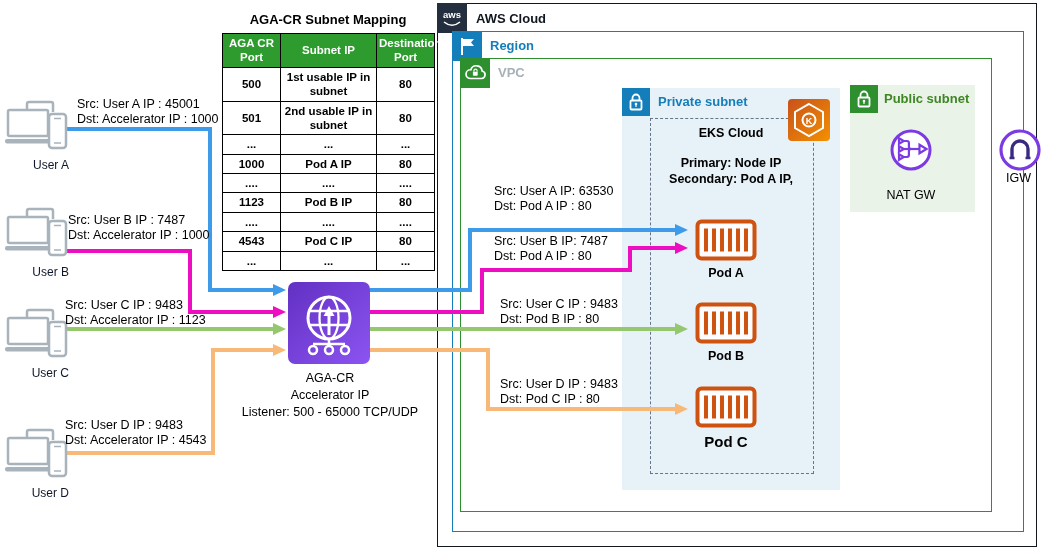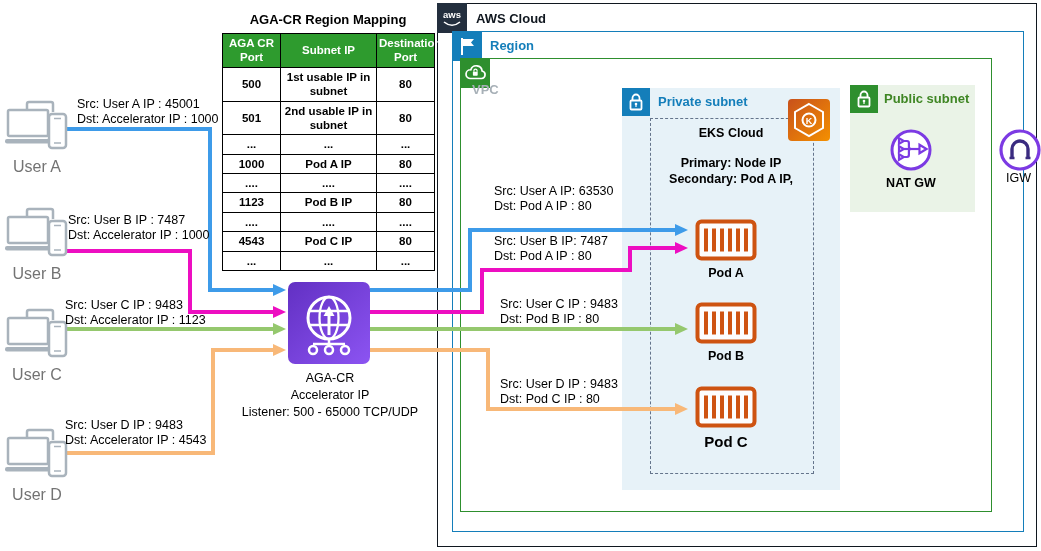--- a/index.html
+++ b/index.html
@@ -3,21 +3,21 @@
 <meta charset="utf-8">
 <style>
   html,body{margin:0;padding:0;background:#fff;}
   #canvas{
     position:relative;width:1041px;height:551px;background:#fff;overflow:hidden;
     font-family:"Liberation Sans",sans-serif;color:#000;
   }
   .abs{position:absolute;}
   .lbl{font-size:12.5px;line-height:15px;color:#000;white-space:nowrap;}
   .group-title{font-size:13px;font-weight:600;white-space:nowrap;}
-  .user-label{font-size:16px;color:#737373;text-align:center;margin-top:2px;}
+  .user-label{font-size:12px;color:#0f172a;text-align:right;margin-top:2px;}
   .center{text-align:center;}
   
   .cloud-box{border:1.6px solid #10171F;}
   .region-box{border:1.3px solid #147EBA;}
   .vpc-box{border:1.3px solid #2E8F2E;}
   .private-box{background:#E7F2F8;}
   .public-box{background:#EAF3E7;}
   .eks-box{border:1.6px dashed #64748B;}
   
   #map-table{border-collapse:collapse;table-layout:fixed;width:212px;}
@@ -82,21 +82,21 @@
   </div>
   <div class="abs group-title" style="left:490px;top:38px;color:#147EBA;">Region</div>
 
   <div class="abs" style="left:460px;top:58px;width:30px;height:30px;background:#2E8F2E;">
     <svg width="30" height="30" viewBox="0 0 30 30">
       <path d="M10,20.5 h11.5 a3.8,3.8 0 0 0 0.6,-7.5 a5.8,5.8 0 0 0 -11.3,-1.2 a4.3,4.3 0 0 0 -0.8,8.7 z" stroke="#fff" stroke-width="1.7" fill="none"></path>
       <rect x="12.9" y="13.8" width="4.8" height="4" rx="0.8" fill="#fff"></rect>
       <path d="M13.9,13.8 v-1.1 a1.6,1.6 0 0 1 3.2,0 v1.1" stroke="#fff" stroke-width="1.2" fill="none"></path>
     </svg>
   </div>
-  <div class="abs group-title" style="left:472px;top:65px;color:#A7B0B7;margin-top:17px;">VPC</div>
+  <div class="abs group-title" style="left:498px;top:65px;color:#A7B0B7;">VPC</div>
 
   <div class="abs" style="left:622px;top:88px;width:28px;height:28px;background:#147EBA;">
     <svg width="28" height="28" viewBox="0 0 28 28">
       <rect x="8.5" y="12.5" width="11" height="9" rx="1" stroke="#fff" stroke-width="1.8" fill="none"></rect>
       <path d="M10.5,12.5 V10 a3.5,3.5 0 0 1 7,0 v2.5" stroke="#fff" stroke-width="1.8" fill="none"></path>
       <circle cx="14" cy="16" r="1.3" fill="#fff"></circle>
         <line x1="14" y1="16" x2="14" y2="19" stroke="#fff" stroke-width="1.2"></line>
     </svg>
   </div>
   <div class="abs group-title" style="left:658px;top:94px;color:#147EBA;">Private subnet</div>
@@ -176,32 +176,32 @@
         <path d="M10,10.2 L14.8,13 L10,15.8 Z"></path>
         <path d="M10,18.2 L14.8,21 L10,23.8 Z"></path>
         <path d="M10,26.2 L14.8,29 L10,31.8 Z"></path>
         <path d="M14.8,13 h3.2 q1.9,0 1.9,2.2 v3.6 q0,2.2 2,2.2"></path>
         <path d="M14.8,29 h3.2 q1.9,0 1.9,-2.2 v-3.6 q0,-2.2 2,-2.2"></path>
         <path d="M14.8,21 H30.5"></path>
         <path d="M30.5,16.8 L37.5,21 L30.5,25.2 Z"></path>
       </g>
     </svg>
   </div>
-  <div class="abs center" style="left:870px;top:176px;width:82px;font-size:12.5px;font-weight:700;">NAT GW</div>
+  <div class="abs center" style="left:870px;top:188px;width:82px;font-size:12.5px;font-weight:400;">NAT GW</div>
 
   <div class="abs" style="left:998px;top:128px;">
     <svg width="44" height="44" viewBox="0 0 44 44">
       <circle cx="22" cy="22" r="19" fill="#fff" stroke="#7C3AE3" stroke-width="3.2"></circle>
       <path d="M14,30 V21 a8,8 0 0 1 16,0 V30" fill="none" stroke="#3A2B80" stroke-width="3.4"></path>
       <path d="M11.5,30 H16.5 M27.5,30 H32.5" stroke="#3A2B80" stroke-width="2.4"></path>
     </svg>
   </div>
   <div class="abs" style="left:1006px;top:171px;font-size:12.5px;font-weight:500;">IGW</div>
 
-  <div class="abs tbl-title center" style="left:222px;top:12px;width:212px;">AGA-CR Region Mapping</div>
+  <div class="abs tbl-title center" style="left:222px;top:12px;width:212px;">AGA-CR Subnet Mapping</div>
   <table id="map-table" class="abs" style="left:222px;top:33px;">
     <colgroup>
         <col style="width:58px">
         <col style="width:96px">
         <col style="width:58px">
       </colgroup>
     <thead>
       <tr>
         <th>AGA CR Port</th>
         <th>Subnet IP</th>

